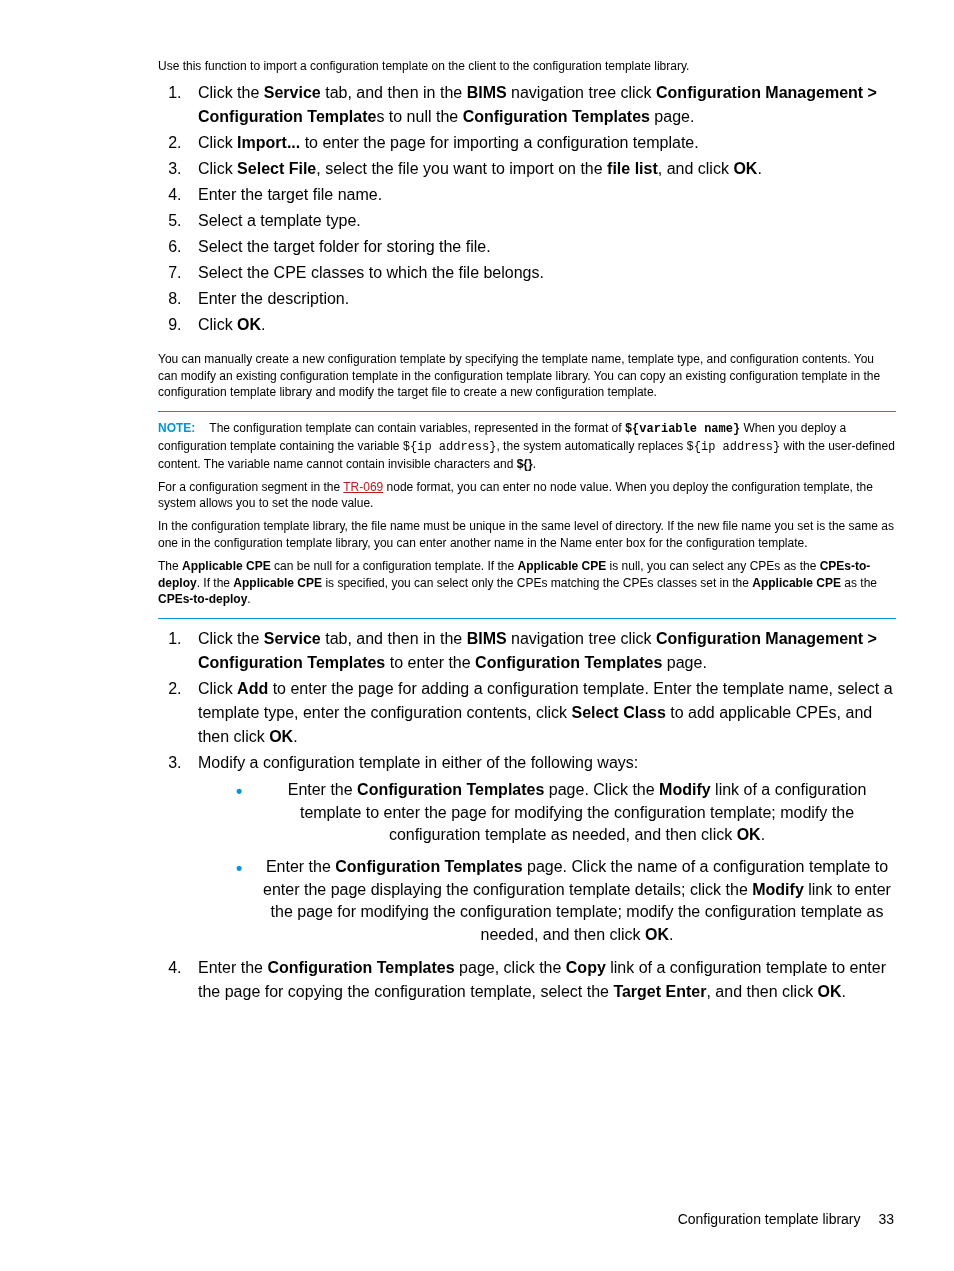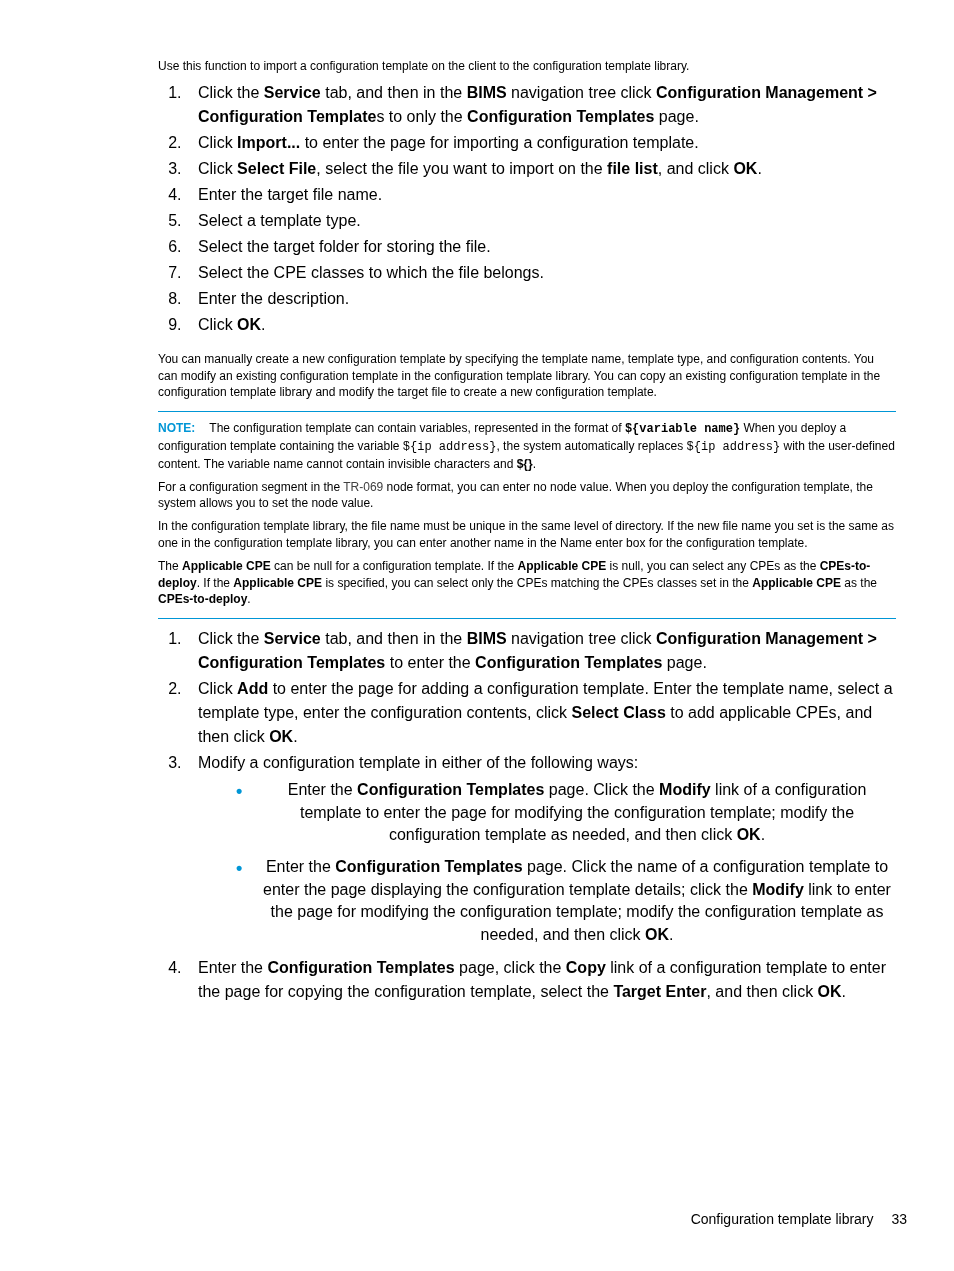--- a/index.html
+++ b/index.html
@@ -71,41 +71,41 @@
       border: none;
       border-top: 1px solid #0096d6;
       margin: 10px 0 8px 0;
     }
     .bold { font-weight: bold; }
     .note-label {
       font-weight: bold;
       color: #0096d6;
       margin-right: 14px;
     }
-    .link { color: #404040; }
+    .link { color: #b91c1c; text-decoration: underline; }
     .mono { font-family: "Courier New", monospace; }
     .footer {
       position: absolute;
       bottom: 44px;
-      right: 47px;
+      right: 60px;
       font-size: 14px;
     }
     .pagenum { margin-left: 14px; }
   </style>
 </head>
 <body>
 
 <div class="page">
 
 
   <div class="body-indent">
     <p>Use this function to import a configuration template on the client to the configuration template library.</p>
 
     <ol>
-      <li><span>Click the </span><span class="bold">Service</span><span> tab, and then in the </span><span class="bold">BIMS</span><span> navigation tree click </span><span class="bold">Configuration Management &gt; Configuration Template</span><span>s to only the </span><span class="bold">Configuration Templates</span><span> page.</span></li>
+      <li><span>Click the </span><span class="bold">Service</span><span> tab, and then in the </span><span class="bold">BIMS</span><span> navigation tree click </span><span class="bold">Configuration Management &gt; Configuration Template</span><span>s to null the </span><span class="bold">Configuration Templates</span><span> page.</span></li>
       <li><span>Click </span><span class="bold">Import...</span><span> to enter the page for importing a configuration template.</span></li>
       <li><span>Click </span><span class="bold">Select File</span><span>, select the file you want to import on the </span><span class="bold">file list</span><span>, and click </span><span class="bold">OK</span><span>.</span></li>
       <li>Enter the target file name.</li>
       <li>Select a template type.</li>
       <li>Select the target folder for storing the file.</li>
       <li>Select the CPE classes to which the file belongs.</li>
       <li>Enter the description.</li>
       <li><span>Click </span><span class="bold">OK</span><span>.</span></li>
     </ol>
   </div>

